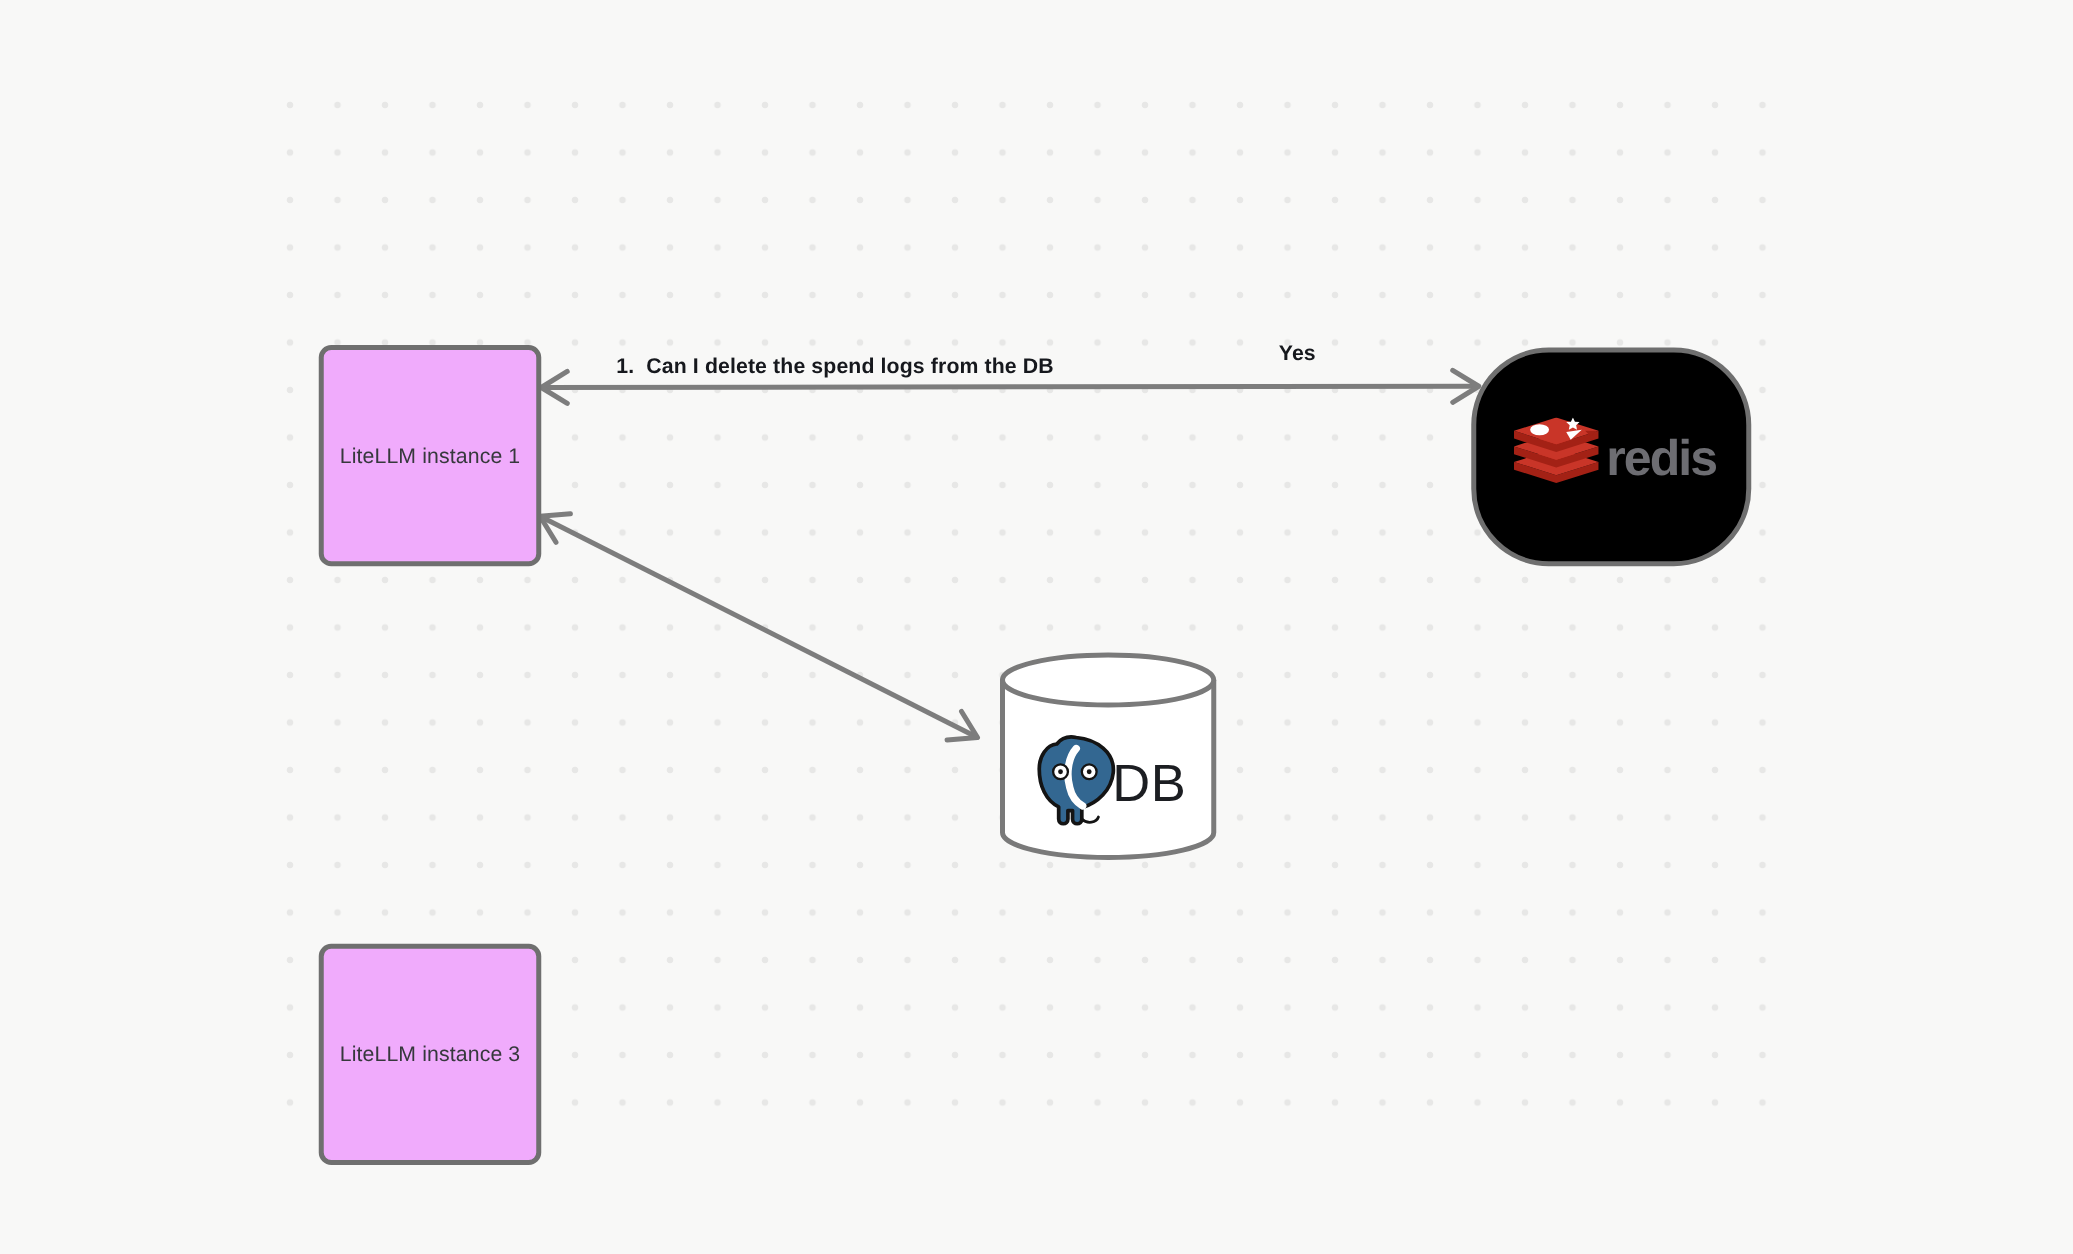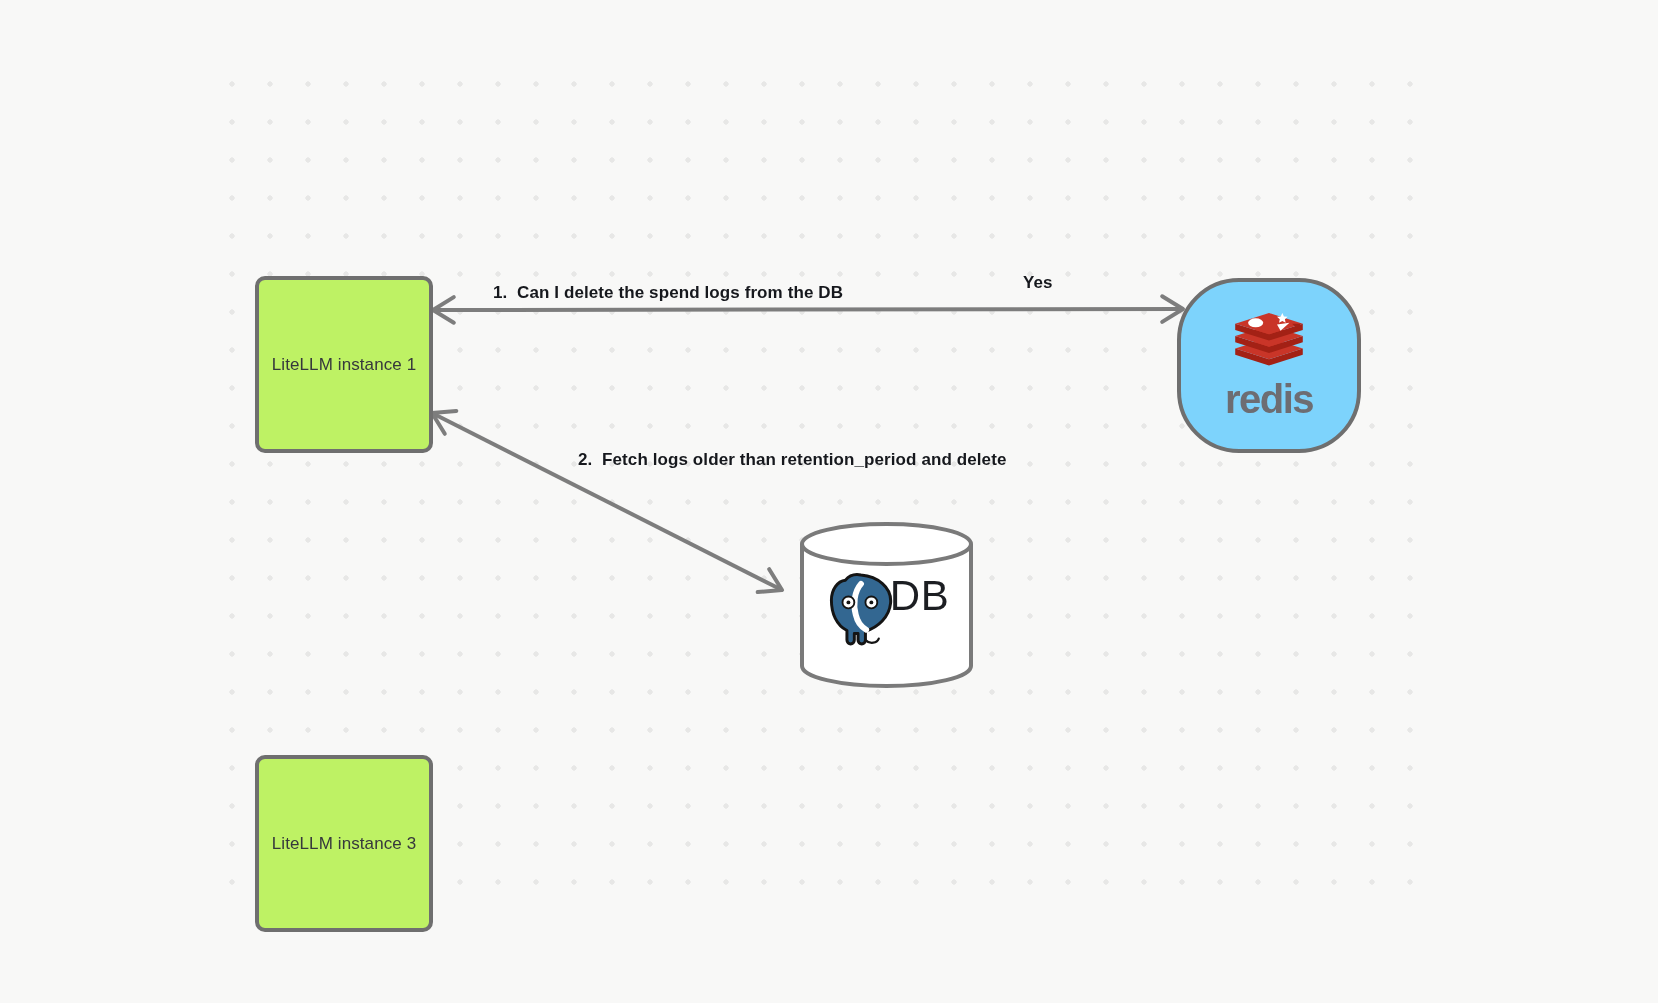--- a/index.html
+++ b/index.html
@@ -13,49 +13,49 @@
   .dot-grid{
     position:absolute;left:213px;top:65px;width:1216px;height:838px;
     background-image:radial-gradient(circle, #e7e7e6 2.4px, rgba(231,231,230,0) 2.9px);
     background-size:38px 38px;
     background-position:0 0;
     z-index:1;
   }
   .arrow-layer{position:absolute;left:0;top:0;z-index:2;pointer-events:none;}
   .node-box{
     position:absolute;width:178px;height:177px;
-    background:#bef264;border:4px solid #6f6f6f;border-radius:10px;
+    background:#f0abfc;border:4px solid #6f6f6f;border-radius:10px;
     box-sizing:border-box;
     display:flex;align-items:center;justify-content:center;
     z-index:3;
   }
   .node-box .node-label{
     font-size:17px;color:#36383c;letter-spacing:0.1px;
   }
   #node-litellm-1{left:255px;top:276px;}
   #node-litellm-2{left:255px;top:514px;}
   #node-litellm-3{left:255px;top:755px;}
   .redis-node{
-    position:absolute;left:1177px;top:278px;width:184px;height:175px;
-    background:#7dd3fc;border:4px solid #6f6f6f;border-radius:62px;
+    position:absolute;left:1177px;top:278px;width:224px;height:175px;
+    background:#000000;border:4px solid #6f6f6f;border-radius:62px;
     box-sizing:border-box;
-    display:flex;flex-direction:column;align-items:center;justify-content:center;
+    display:flex;flex-direction:row;align-items:center;justify-content:center;
     z-index:3;
   }
   .redis-wordmark{
     font-size:40px;font-weight:bold;color:#6d6d72;letter-spacing:-1.5px;
     line-height:1;margin-top:2px;
   }
   .db-node{
     position:absolute;left:798px;top:520px;width:177px;height:172px;z-index:3;
   }
   .db-node .cyl{position:absolute;left:0;top:0;}
   .db-content{
     position:absolute;left:0;top:52px;width:177px;height:110px;
-    display:flex;align-items:flex-start;justify-content:center;z-index:4;
+    display:flex;align-items:center;justify-content:center;z-index:4;
   }
   .db-label{
     font-size:42px;font-weight:500;color:#1c1e22;letter-spacing:0.5px;
     margin-left:-8px;
   }
   .edge-label{
     position:absolute;z-index:5;
     font-size:17px;font-weight:bold;color:#16181d;
     white-space:pre;letter-spacing:0.1px;
   }
@@ -121,15 +121,14 @@
         <circle cx="64" cy="41" r="8" fill="#ffffff" stroke="#141414" stroke-width="2.5"></circle>
         <circle cx="64" cy="41" r="2.6" fill="#141414"></circle>
         <path d="M56,92 C62,98 72,96 74,90" fill="none" stroke="#141414" stroke-width="3" stroke-linecap="round"></path>
       </svg>
       <span class="db-label">DB</span>
     </div>
   </div>
 
   <div class="edge-label" id="edge1-label">1.  Can I delete the spend logs from the DB</div>
   <div class="edge-label" id="edge1-answer">Yes</div>
-  <div class="edge-label" id="edge2-label">2.  Fetch logs older than retention_period and delete</div>
 
 </div>
 
 </body></html>

